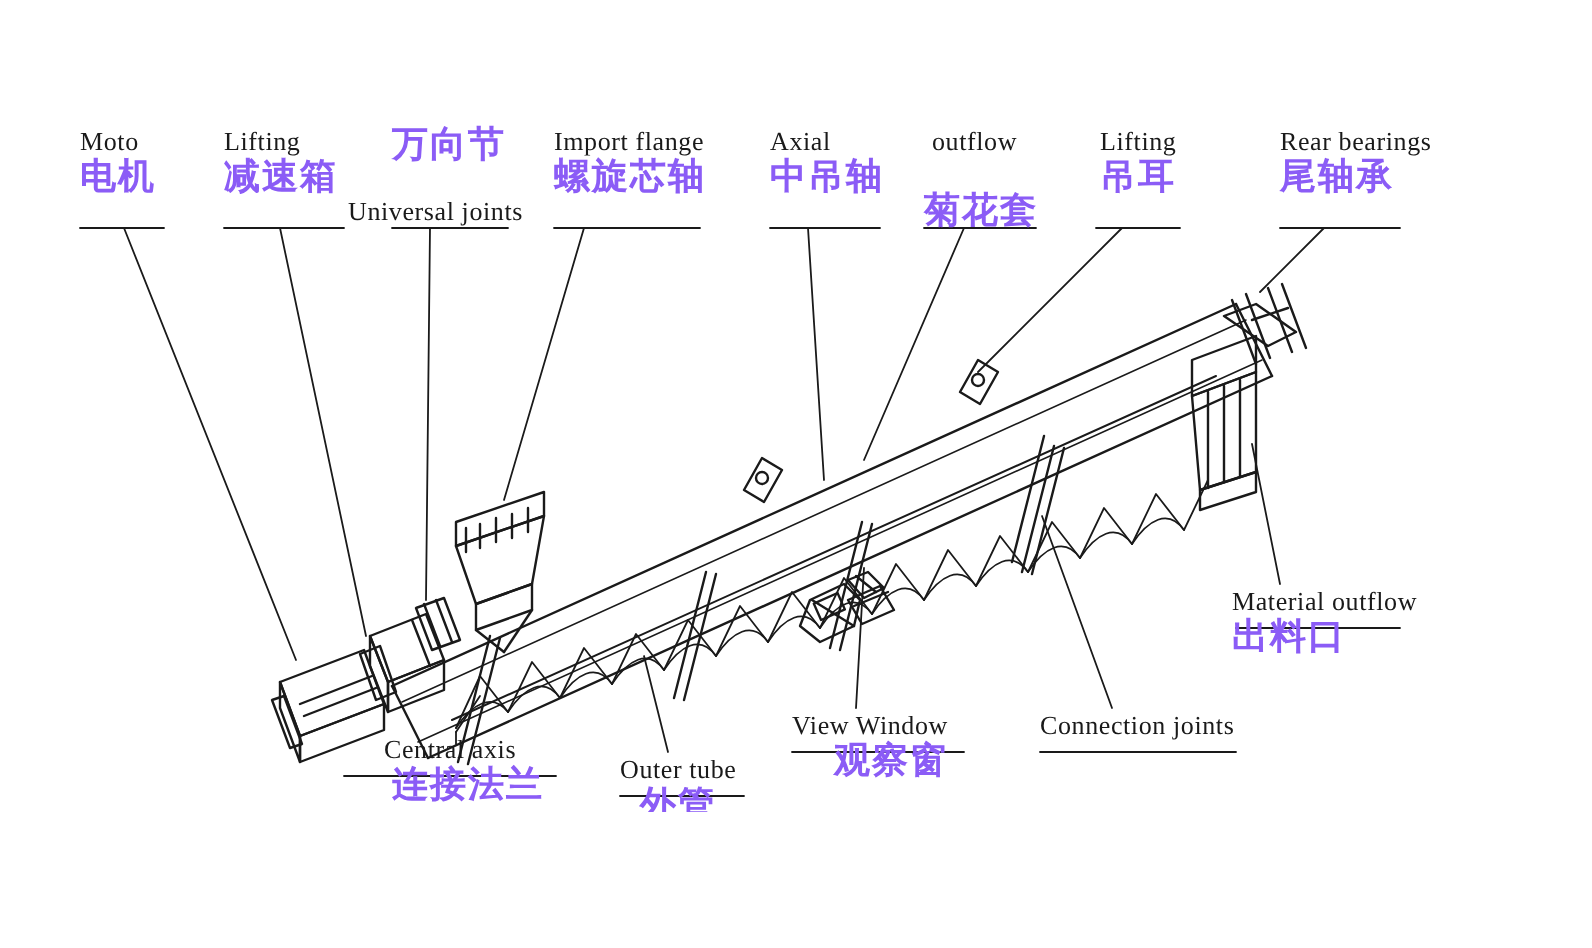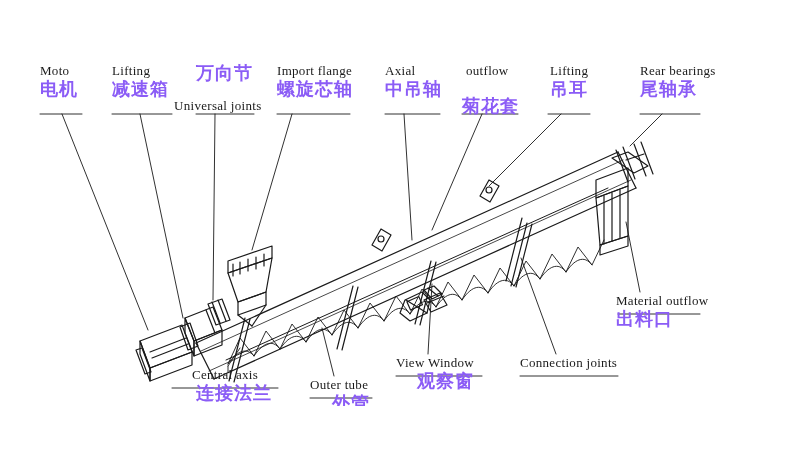--- a/index.html
+++ b/index.html
@@ -264,21 +264,21 @@
     <span class="en">Connection joints</span>
   </div>
 
   <div class="label left" style="left:396px; top:356px;text-align:right;">
     <span class="en">View Window</span>
     <span class="zh" style="">观察窗</span>
   </div>
 
   <div class="label left" style="left:310px; top:378px;">
     <span class="en">Outer tube</span>
-    <span class="zh" style="margin-left:22px;">外管</span>
+    <span class="zh" style="margin-left:10px;">外管</span>
   </div>
 
   <div class="label left" style="left:172px; top:368px;margin-left:20px;">
     <span class="en">Central axis</span>
     <span class="zh" style="margin-left:4px;">连接法兰</span>
   </div>
 
 </div>
 
 </body></html>

